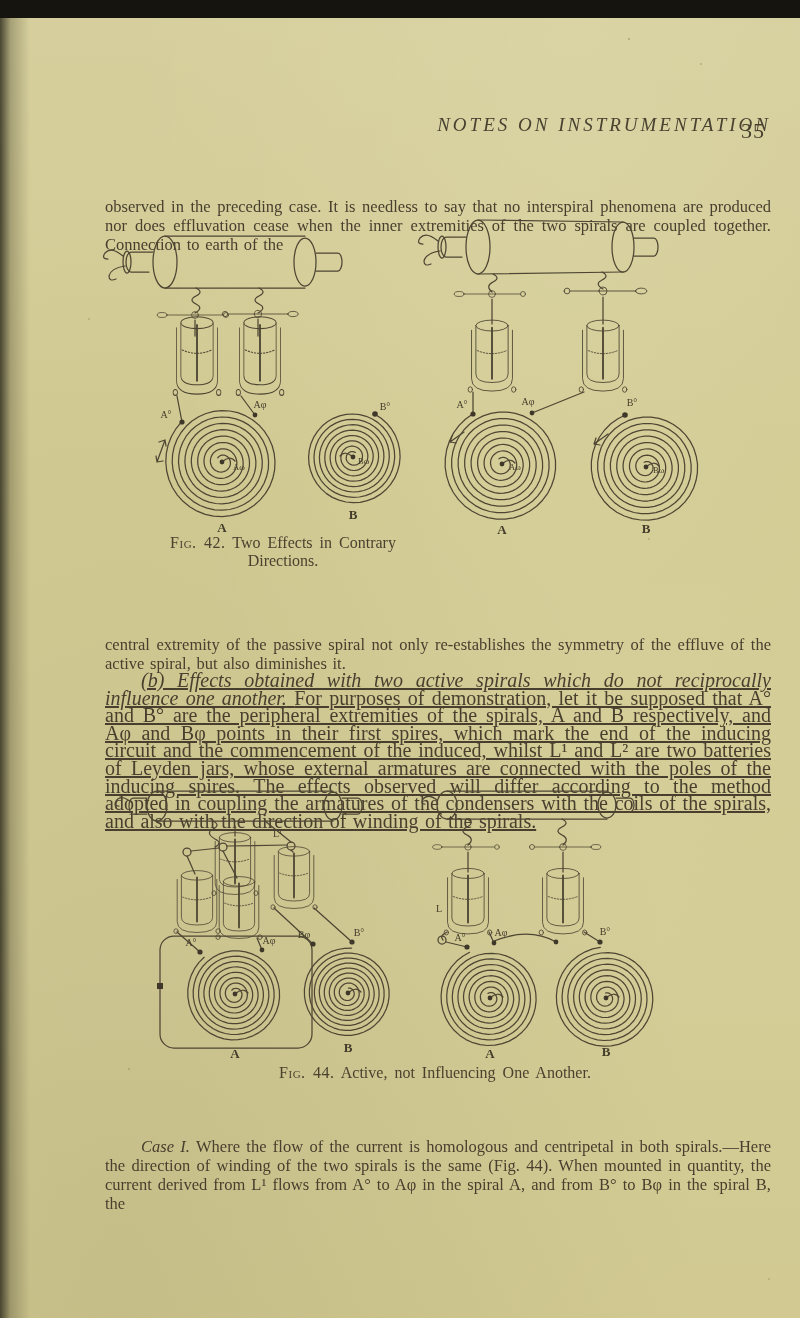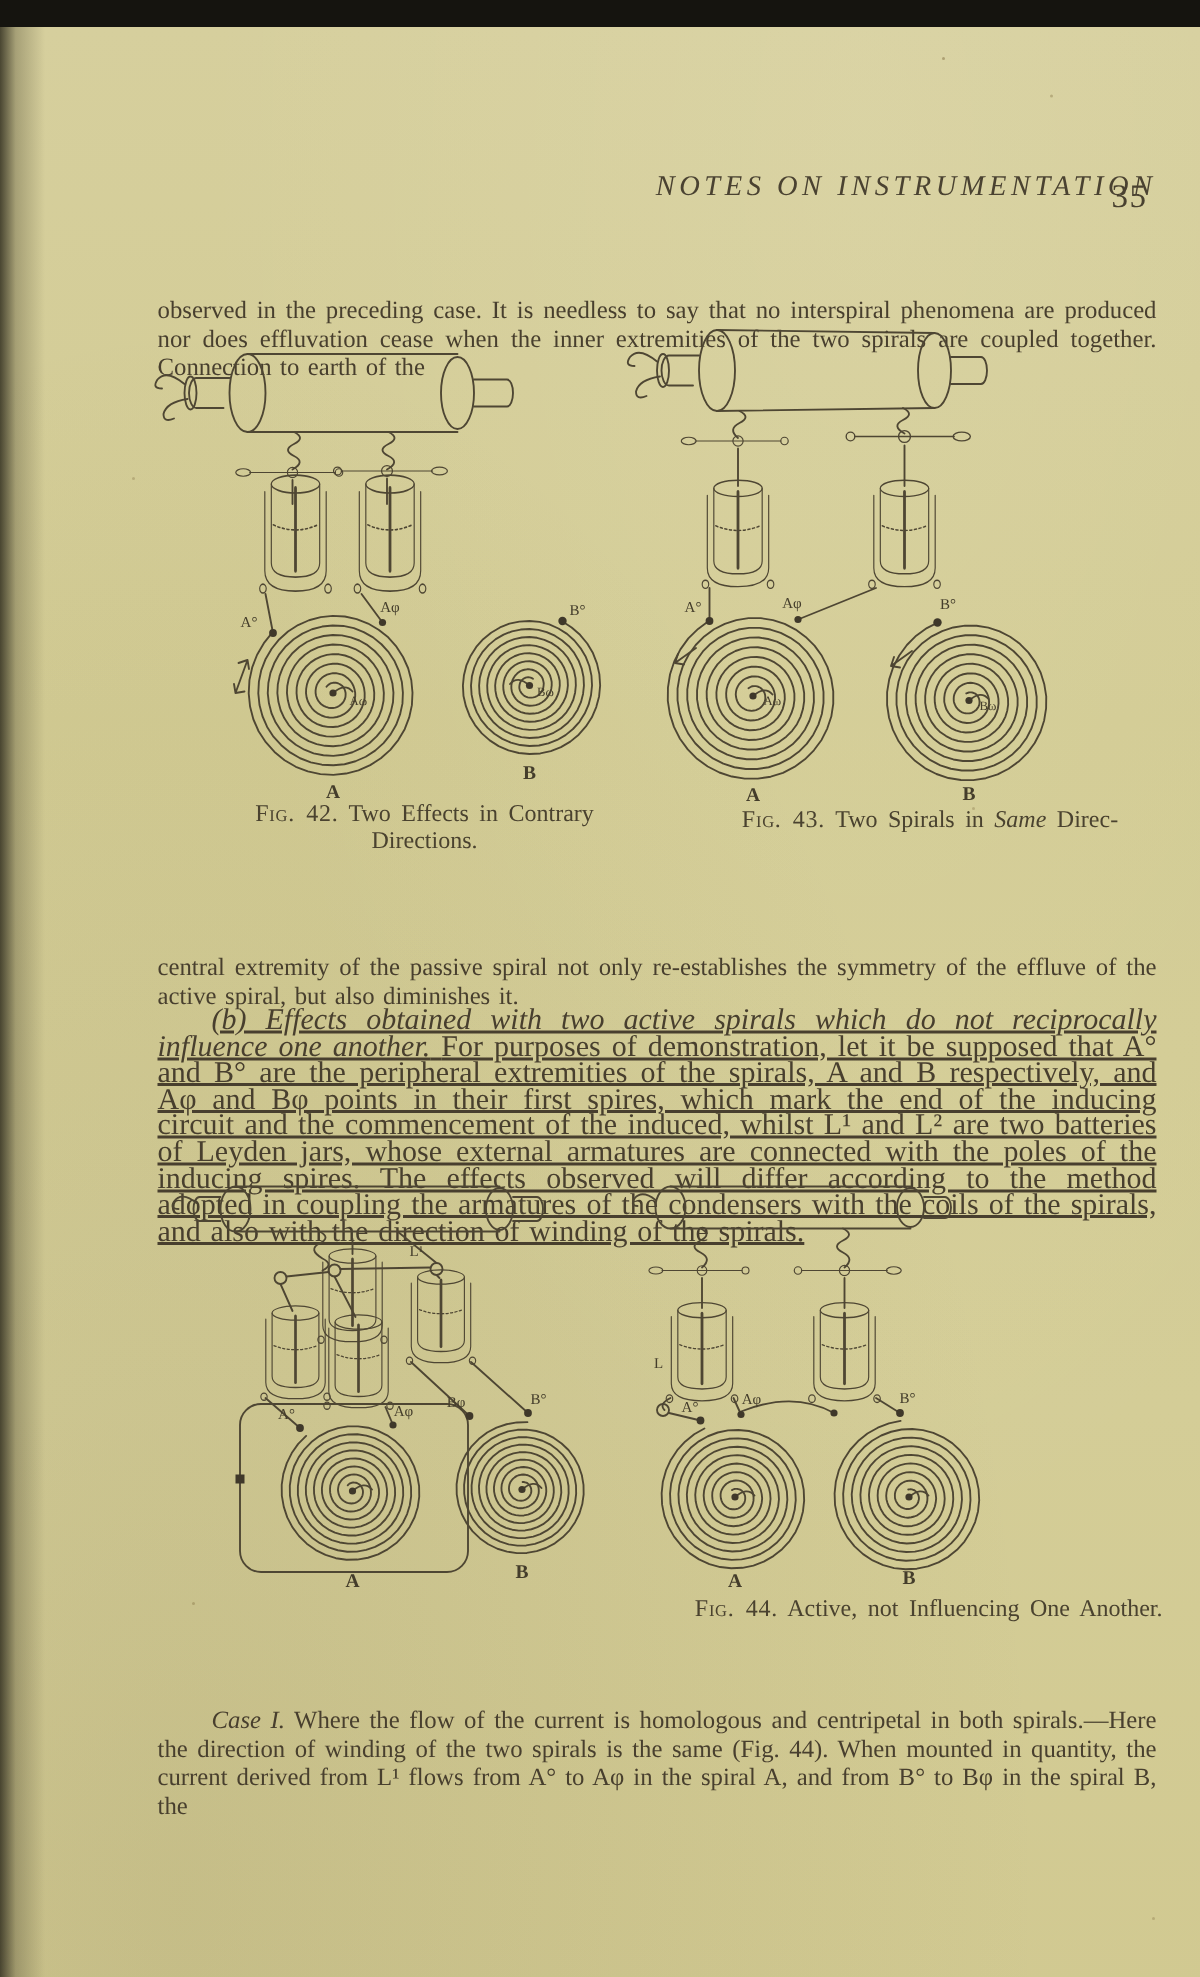--- a/index.html
+++ b/index.html
@@ -28,21 +28,21 @@
   #p1{top:139px;}
   #p2{top:577px;}
   #p3{top:614px;font-size:20px;line-height:17.6px;text-indent:36px;text-decoration:underline;}
   #p4{top:1079px;text-indent:36px;}
   .lead-italic{font-style:italic;}
   .caption{position:absolute;font-size:16px;color:#4a422f;word-spacing:3px;}
   .cap-line{text-align:center;white-space:nowrap;}
   .fig-num{font-variant:small-caps;letter-spacing:0.5px;}
   #cap42{left:128px;top:516px;width:310px;}
   #cap43{left:452px;top:520px;width:336px;}
-  #cap44{left:95px;top:1046px;width:680px;text-align:right;}
+  #cap44{left:95px;top:1046px;width:680px;text-align:center;}
   svg.fig{position:absolute;overflow:visible;}
   #fig42{left:108px;top:196px;}
   #fig43{left:440px;top:184px;}
   #fig44{left:95px;top:772px;}
   .draw{stroke:#4e4633;fill:none;stroke-width:1.25;stroke-linejoin:round;stroke-linecap:round;}
   svg text{stroke:none;fill:#443d2b;font-family:"Liberation Serif","DejaVu Serif",serif;}
   .lbl{font-size:10px;}
   .lbl-sm{font-size:8.5px;}
   .lbl-big{font-size:13px;font-weight:600;}
   .dot{fill:#3f382a;stroke:none;}
@@ -172,21 +172,20 @@
     <text class="lbl-big" x="62" y="332" text-anchor="middle">A</text>
     <text class="lbl-big" x="206" y="331" text-anchor="middle">B</text>
   </svg>
 
   <div class="caption" id="cap42">
     <div class="cap-line"><span class="fig-num">Fig. 42.</span> <span>Two Effects in Contrary</span></div>
     <div class="cap-line">Directions.</div>
   </div>
 
   <div class="caption" id="cap43">
-    <div class="cap-line"><span class="fig-num">Fig. 43.</span> <span>Two Spirals in </span><span class="lead-italic">Same</span><span> Direc-</span></div>
   </div>
 
   <div class="para" id="p2">
     <span>central extremity of the passive spiral not only re-establishes the symmetry of the effluve of the active spiral, but also diminishes it.</span>
   </div>
 
   <div class="para" id="p3">
     <span class="lead-italic">(b) Effects obtained with two active spirals which do not reciprocally influence one another.</span>
     <span>For purposes of demonstration, let it be supposed that A° and B° are the peripheral extremities of the spirals, A and B respectively, and Aφ and Bφ points in their first spires, which mark the end of the inducing circuit and the commencement of the induced, whilst L¹ and L² are two batteries of Leyden jars, whose external armatures are connected with the poles of the inducing spires. The effects observed will differ according to the method adopted in coupling the armatures of the condensers with the coils of the spirals, and also with the direction of winding of the spirals.</span>
   </div>

